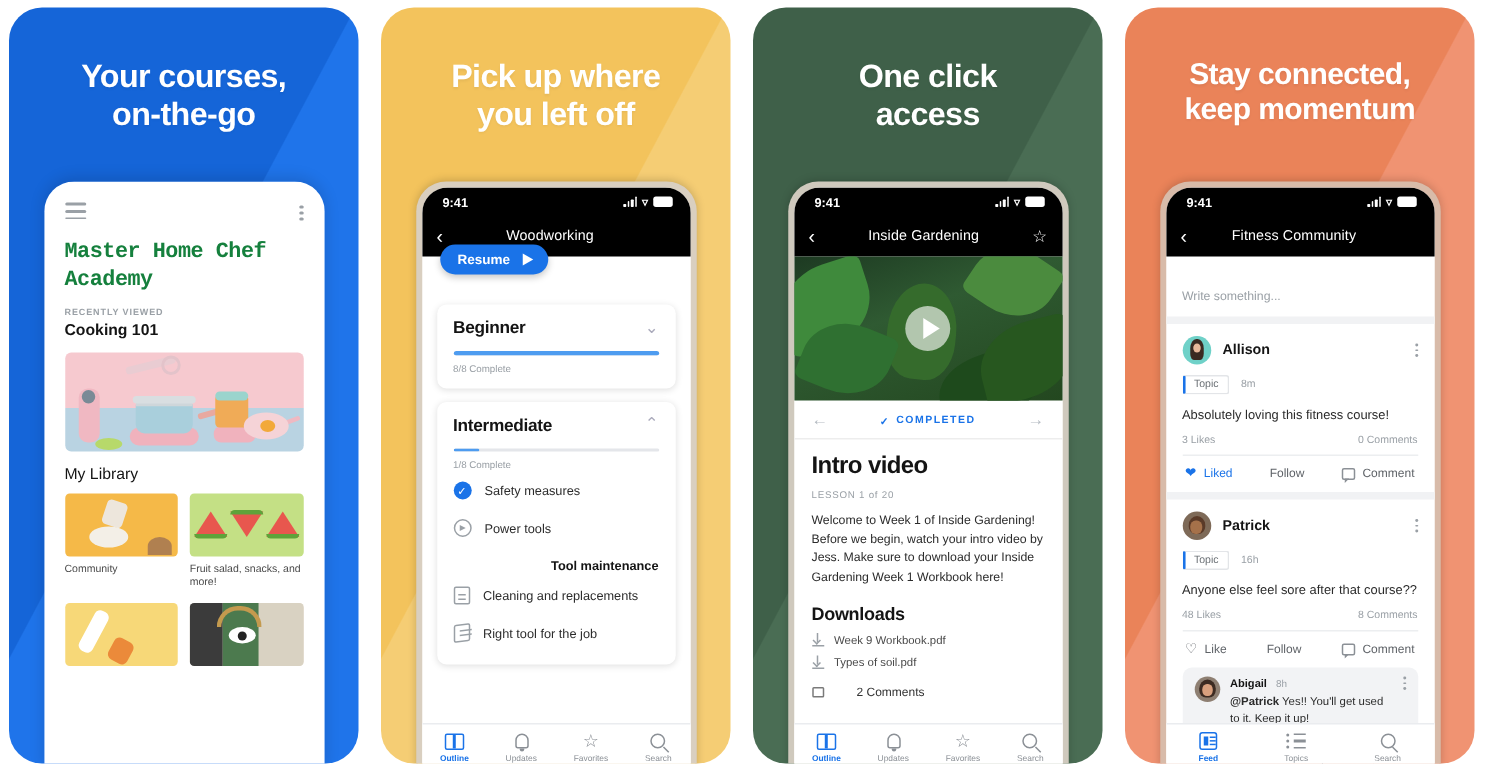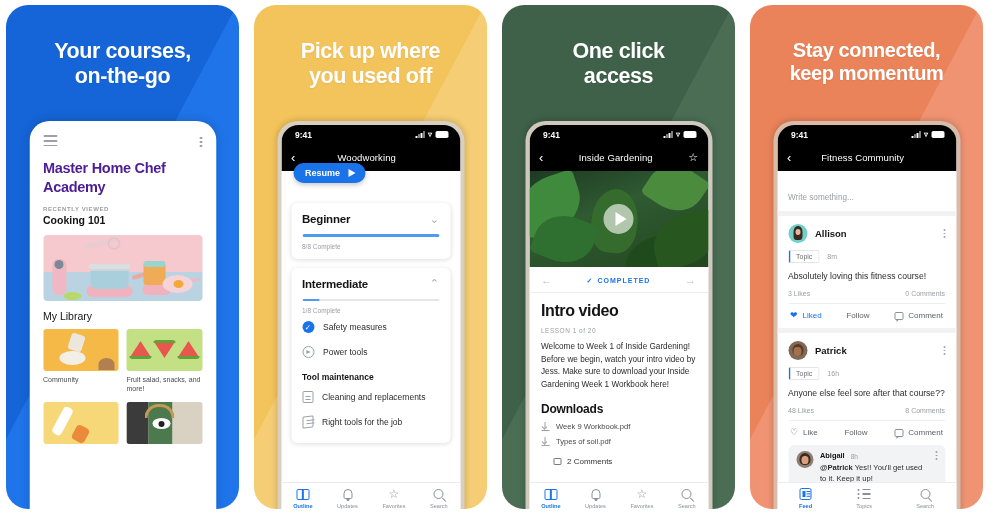--- a/index.html
+++ b/index.html
@@ -103,21 +103,21 @@
   }
   .navbar .title { font-weight: normal; letter-spacing: .1px; }
   .chev { font-size: 13px; line-height: 1; font-weight: 300; }
   .navspacer { width: 12px; }
 
   
   .p1-head { display: flex; justify-content: space-between; align-items: center; padding: 14px 14px 0 14px; }
   .hamburger i { display:block; width: 14px; height: 1.8px; background: #9aa0a6; margin-bottom: 3px; border-radius:1px;}
   .kebab { display:flex; flex-direction:column; gap:2px; align-items:center;}
   .kebab i { display:block; width:2.2px;height:2.2px;border-radius:50%;background:#9aa0a6;}
-  .p1-title { font-size: 14.5px; font-weight: bold; color: #4c1d95; padding: 10px 14px 0 14px; line-height: 1.25; letter-spacing:-.3px;}
+  .p1-title { font-size: 14.5px; font-weight: bold; color: #15803d; padding: 10px 14px 0 14px; line-height: 1.25; letter-spacing:-.3px;font-family:Liberation Mono, monospace;}
   .p1-eyebrow { font-size: 6px; color: #9aa0a6; letter-spacing: .6px; padding: 10px 14px 0 14px; font-weight:600;}
   .p1-sub { font-size: 10.5px; font-weight: bold; color: #141414; padding: 2px 14px 0 14px; }
   .hero {
     margin: 9px 14px 0 14px; height: 66px; border-radius: 4px; overflow:hidden; position:relative;
     background: linear-gradient(#f6c9cf 0%, #f6c9cf 56%, #b9d3e2 56%, #b9d3e2 100%);
   }
   .hero .o1{position:absolute;left:9px;bottom:6px;width:14px;height:36px;border-radius:6px;background:#f0b8c2;}
   .hero .o1b{position:absolute;left:11px;bottom:32px;width:9px;height:9px;border-radius:50%;background:#7a8a96;}
   .hero .o2{position:absolute;left:43px;bottom:4px;width:46px;height:12px;border-radius:6px;background:#f0b2bd;}
   .hero .o3{position:absolute;left:47px;bottom:12px;width:38px;height:22px;border-radius:3px 3px 6px 6px;background:#a9cfdc;border-top:4px solid #cfd6da;}
@@ -178,21 +178,21 @@
   .complete { font-size: 6.5px; color: #9aa0a6; margin-top: 6px; }
   .lesson { display: flex; align-items: center; gap: 9px; padding: 7px 0 6px 0; font-size: 8.5px; color: #2b2b2b; }
   .lg-check { width: 12px;height:12px;border-radius:50%;background:#1a73e8;color:#fff;font-size:7.5px;display:flex;align-items:center;justify-content:center;flex:0 0 12px;}
   .lg-play { width: 12px;height:12px;border-radius:50%;border:1.1px solid #9aa0a6;display:flex;align-items:center;justify-content:center;flex:0 0 12px;}
   .lg-play i{width:0;height:0;border-left:4px solid #9aa0a6;border-top:2.6px solid transparent;border-bottom:2.6px solid transparent;margin-left:1px;}
   .lg-doc { width:11px;height:12px;border:1.1px solid #9aa0a6;border-radius:1.5px;flex:0 0 11px;position:relative;}
   .lg-doc::before,.lg-doc::after{content:'';position:absolute;left:2px;right:2px;height:1px;background:#9aa0a6;}
   .lg-doc::before{top:3.5px;}.lg-doc::after{top:6.5px;}
   .lg-pen { width:11px;height:12px;border:1.1px solid #9aa0a6;border-radius:1.5px;flex:0 0 11px;position:relative;transform:skewY(-7deg);}
   .lg-pen::after{content:'';position:absolute;left:3px;top:3px;width:8px;height:1.2px;background:#9aa0a6;box-shadow:0 3px 0 #9aa0a6;}
-  .subhead { font-size: 8.5px; font-weight: bold; color: #141414; padding: 8px 0 2px 0; }
+  .subhead { font-size: 8.5px; font-weight: bold; color: #141414; padding: 8px 0 2px 0; text-align: right; }
 
   
   .video {
     height: 96px; position: relative; overflow: hidden;
     background: linear-gradient(160deg,#1d3a22,#2f5a32 40%,#23471f 100%);
   }
   .leaf { position: absolute; background: #2e6b33; border-radius: 60% 10% 60% 10%; }
   .leaf.l1{left:-10px;top:6px;width:62px;height:54px;background:#3f8a3c;transform:rotate(-18deg);}
   .leaf.l2{left:6px;top:44px;width:58px;height:48px;background:#2f7031;transform:rotate(22deg);}
   .leaf.l3{right:6px;top:-6px;width:54px;height:46px;background:#4b8b3e;transform:rotate(34deg);}
@@ -210,21 +210,21 @@
   .completed{color:#1a73e8;font-size:7px;font-weight:bold;letter-spacing:1px;display:flex;align-items:center;gap:4px;}
   .p3-title{font-size:16px;font-weight:bold;color:#141414;padding:9px 12px 0 12px;letter-spacing:-.4px;}
   .p3-eyebrow{font-size:6.5px;color:#9aa0a6;letter-spacing:.5px;padding:7px 12px 0 12px;}
   .p3-body{font-size:8.2px;color:#2b2b2b;line-height:1.55;padding:7px 12px 0 12px;}
   .p3-dl{font-size:12px;font-weight:bold;color:#141414;padding:10px 12px 0 12px;letter-spacing:-.2px;}
   .dl-row{display:flex;align-items:center;gap:7px;font-size:7.6px;color:#4a4a4a;padding:6px 12px 0 12px;}
   .dlicon{width:8px;height:9px;position:relative;flex:0 0 8px;}
   .dlicon::before{content:'';position:absolute;left:3.4px;top:0;width:1.2px;height:6px;background:#9aa0a6;}
   .dlicon::after{content:'';position:absolute;left:0;bottom:0;width:8px;height:1.2px;background:#9aa0a6;}
   .dlicon i{position:absolute;left:1.6px;top:3.4px;width:4px;height:4px;border-right:1.2px solid #9aa0a6;border-bottom:1.2px solid #9aa0a6;transform:rotate(45deg);}
-  .comments-cut{display:flex;align-items:center;gap:6px;font-size:8px;color:#333;padding:11px 12px 0 12px;font-weight:500;margin-left:12px;}
+  .comments-cut{display:flex;align-items:center;gap:22px;font-size:8px;color:#333;padding:11px 12px 0 12px;font-weight:500;}
   .cbox{width:8px;height:7px;border:1.2px solid #7a7a7a;border-radius:1px;flex:0 0 8px;}
 
   
   .write-row{padding:9px 11px;font-size:8.2px;color:#9aa0a6;border-bottom:5px solid #f1f2f4;margin-top:13px;}
   .post{padding:8px 11px 0 11px;border-bottom:5px solid #f1f2f4;}
   .post:last-child{border-bottom:none;}
   .p-head{display:flex;align-items:center;gap:8px;}
   .avatar{width:19px;height:19px;border-radius:50%;flex:0 0 19px;overflow:hidden;position:relative;}
   .av-a{background:#6fd1c8;}
   .av-a::before{content:'';position:absolute;left:5px;top:2px;width:9px;height:14px;border-radius:45% 45% 30% 30%;background:#3b2a22;}
@@ -357,21 +357,21 @@
                 <span class="eye"></span>
               </div>
           </div>
         </div>
       </div>
     </div>
   </div>
 
   <div class="panel p2">
     <div class="headline">Pick up where
-you used off</div>
+you left off</div>
     <div class="phone framed">
       <div class="screen">
         <div class="statusbar">
           <span>9:41</span>
           <span class="sb-right">
             <span class="bars">
                 <i></i>
                 <i></i>
                 <i></i>
                 <i></i>
@@ -421,21 +421,21 @@
               </span>
             <span>Power tools</span>
           </div>
           <div class="subhead">Tool maintenance</div>
           <div class="lesson">
             <span class="lg-doc"></span>
             <span>Cleaning and replacements</span>
           </div>
           <div class="lesson">
             <span class="lg-pen"></span>
-            <span>Right tools for the job</span>
+            <span>Right tool for the job</span>
           </div>
         </div>
 
         <div class="tabbar">
           <div class="tab active">
             <span class="ic">
                 <span class="bk"></span>
               </span>
             <span>Outline</span>
           </div>

